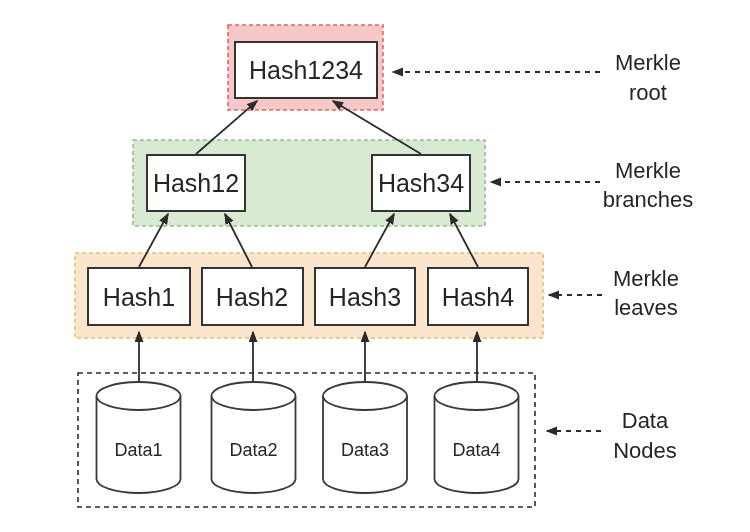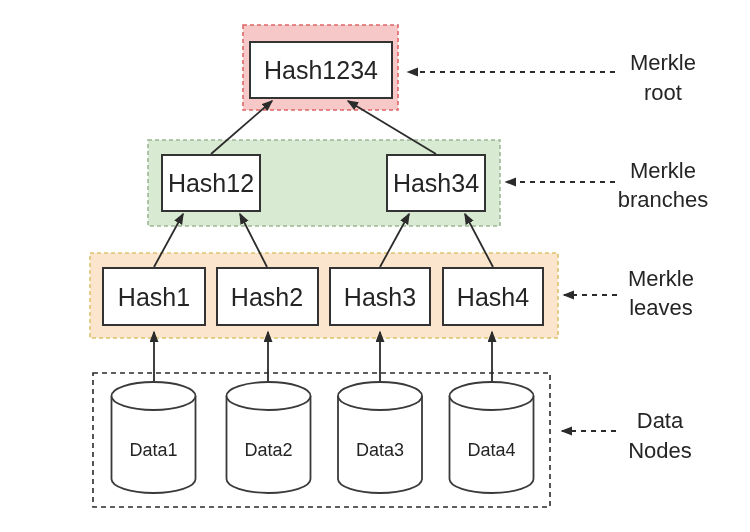--- a/index.html
+++ b/index.html
@@ -3,21 +3,20 @@
 <meta charset="utf-8">
 <style>
   html, body { margin: 0; padding: 0; background: #ffffff; }
   .canvas {
     position: relative;
     width: 718px;
     height: 532px;
     background: #ffffff;
     font-family: "Liberation Sans", sans-serif;
     overflow: hidden;
-    margin-left: 15px;
   }
   svg { display: block; }
   .container-rect { stroke-width: 1.6; }
   .container-rect.pink   { stroke-dasharray: 4 3; }
   .container-rect.green  { stroke-dasharray: 4 3; }
   .container-rect.orange { stroke-dasharray: 4 3; }
   .data-rect { fill: none; stroke: #2b2b2b; stroke-width: 1.6; stroke-dasharray: 5 4; }
   .node-box { fill: #ffffff; stroke: #333333; stroke-width: 2; }
   .node-label { font-size: 25px; fill: #252525; text-anchor: middle; }
   .cyl { fill: #ffffff; stroke: #3a3a3a; stroke-width: 1.8; }

